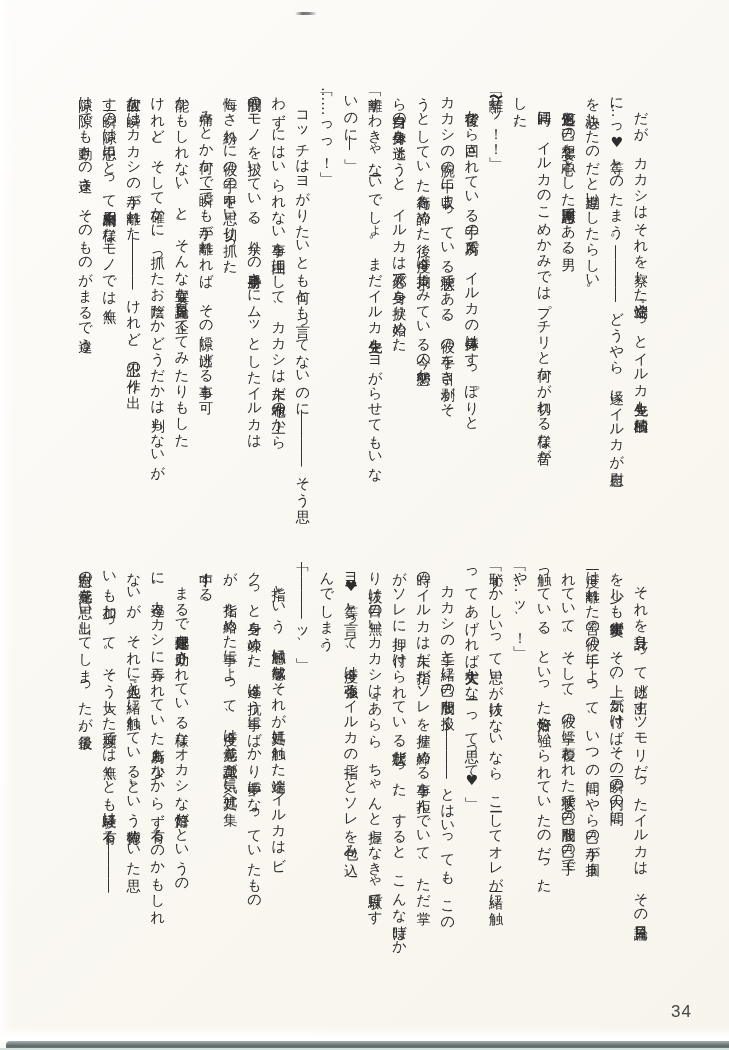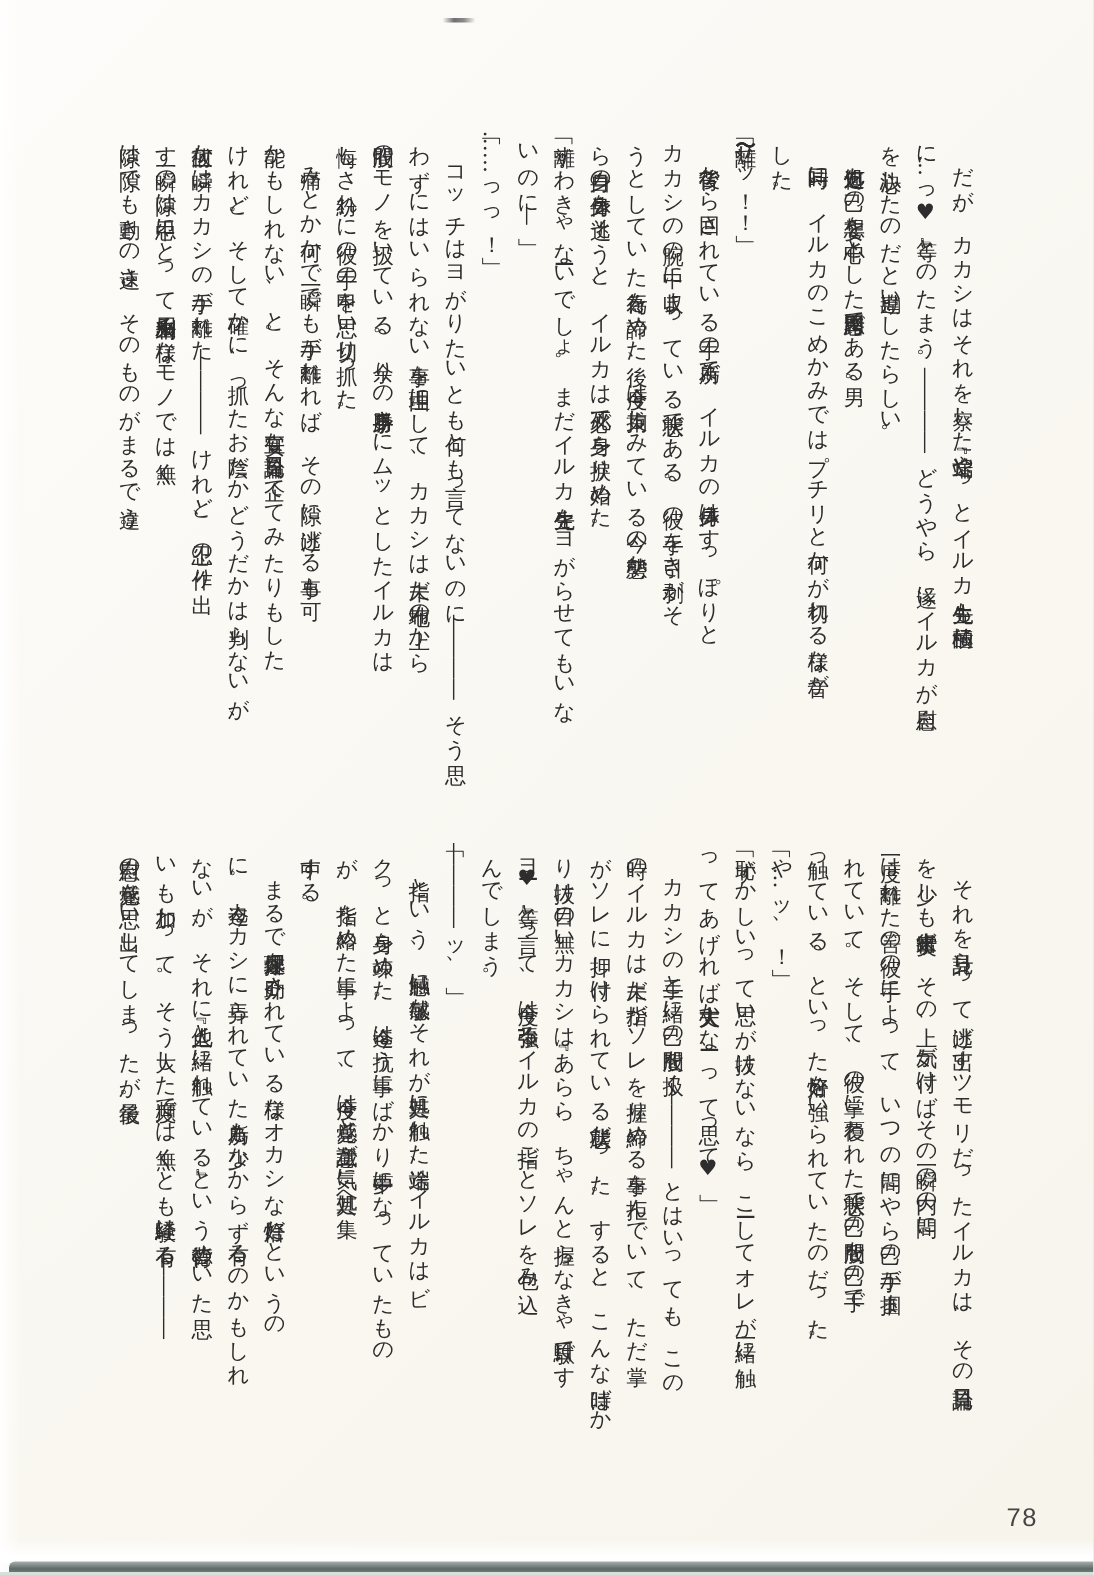--- a/index.html
+++ b/index.html
@@ -125,20 +125,20 @@
     <p>クっと身を竦めた。今迄は抗う事にばかり夢中になっていたもの</p>
     <p>が、指を絡めた事によって、今度は感覚と意識が一気に其処へ集</p>
     <p>中する。</p>
     <p>　まるで排尿処理を介助されている様なオカシな恰好だというの</p>
     <p>に。今迄カカシに弄られていた所為も少なからず有るのかもしれ</p>
     <p>ないが、それに『他人と一緒に触れている』という背徳めいた思</p>
     <p>いも加わって。そう大した頻度では無くとも経験は有る――――</p>
     <p>自慰の感覚を思い出してしまったが最後。</p>
   </div>
 
-  <div class="page-number">78</div>
+  <div class="page-number">34</div>
 
   <div class="left-strip"></div>
   <div class="bottom-white"></div>
   <div class="bottom-band"></div>
   <div class="bottom-line"></div>
 
 </div>
 
 </body></html>

